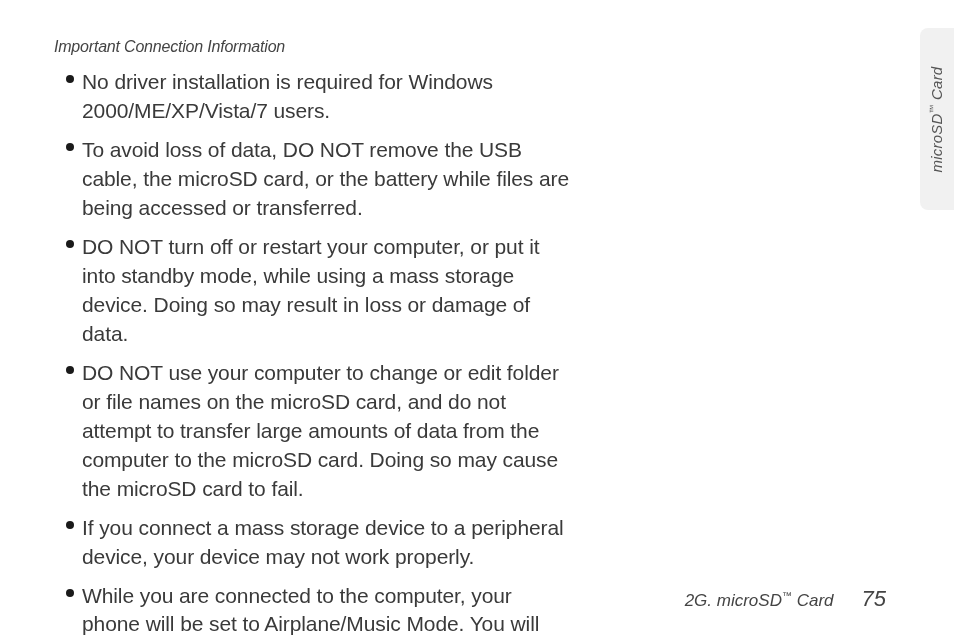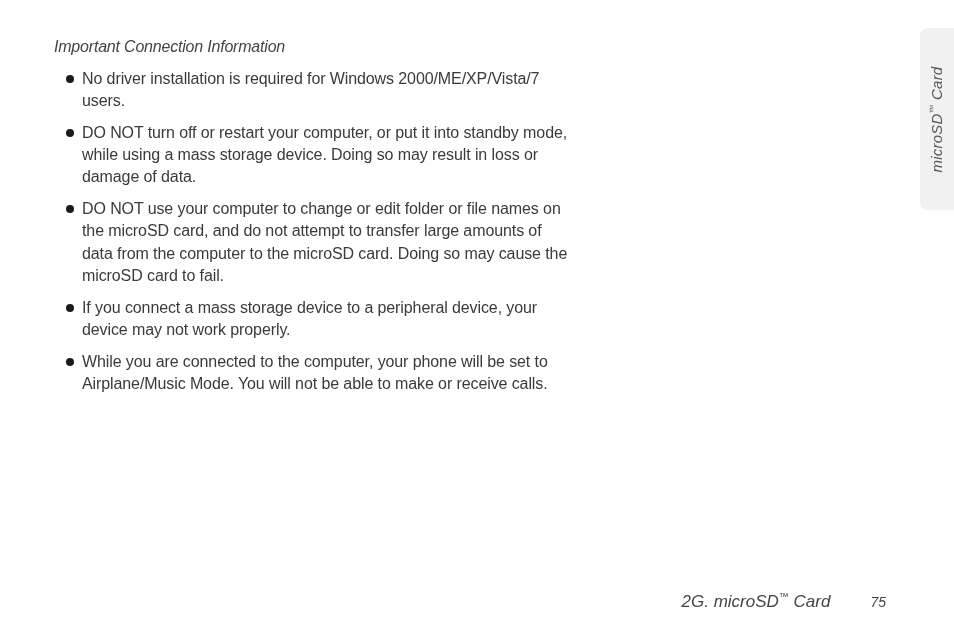--- a/index.html
+++ b/index.html
@@ -26,21 +26,21 @@
       color: #444444;
       margin-bottom: 12px;
       letter-spacing: -0.2px;
     }
     .bullet-list {
       list-style: none;
       padding-left: 14px;
     }
     .bullet-list li {
       position: relative;
-      font-size: 16px;
+      font-size: 21px;
       line-height: 1.38;
       color: #3a3a3a;
       margin-bottom: 10px;
       padding-left: 14px;
       font-weight: 400;
       letter-spacing: -0.1px;
     }
     .bullet-list li::before {
       content: "";
       position: absolute;
@@ -76,45 +76,46 @@
       font-size: 9px;
       vertical-align: super;
       font-style: normal;
     }
     .footer {
       position: absolute;
       bottom: 24px;
       right: 68px;
       display: flex;
       align-items: baseline;
-      gap: 40px;
+      gap: 28px;
     }
     .footer-section {
       font-style: italic;
       font-size: 17px;
       color: #444444;
     }
     .footer-section sup {
       font-size: 10px;
       vertical-align: super;
       font-style: normal;
     }
     .footer-page {
       font-style: italic;
-      font-size: 14px;
+      font-size: 22px;
       color: #444444;
     }
   </style>
 </head>
 <body>
 
 <div class="page-content">
   <h2 class="heading">Important Connection Information</h2>
   <ul class="bullet-list">
     <li>No driver installation is required for Windows 2000/ME/XP/Vista/7 users.</li>
+    <li>To avoid loss of data, DO NOT remove the USB cable, the microSD card, or the battery while files are being accessed or transferred.</li>
     <li>DO NOT turn off or restart your computer, or put it into standby mode, while using a mass storage device. Doing so may result in loss or damage of data.</li>
     <li>DO NOT use your computer to change or edit folder or file names on the microSD card, and do not attempt to transfer large amounts of data from the computer to the microSD card. Doing so may cause the microSD card to fail.</li>
     <li>If you connect a mass storage device to a peripheral device, your device may not work properly.</li>
     <li>While you are connected to the computer, your phone will be set to Airplane/Music Mode. You will not be able to make or receive calls.</li>
   </ul>
 </div>
 
 <div class="side-tab">
   <span class="side-tab-text">
     <span>microSD</span><sup>™</sup><span> Card</span>

